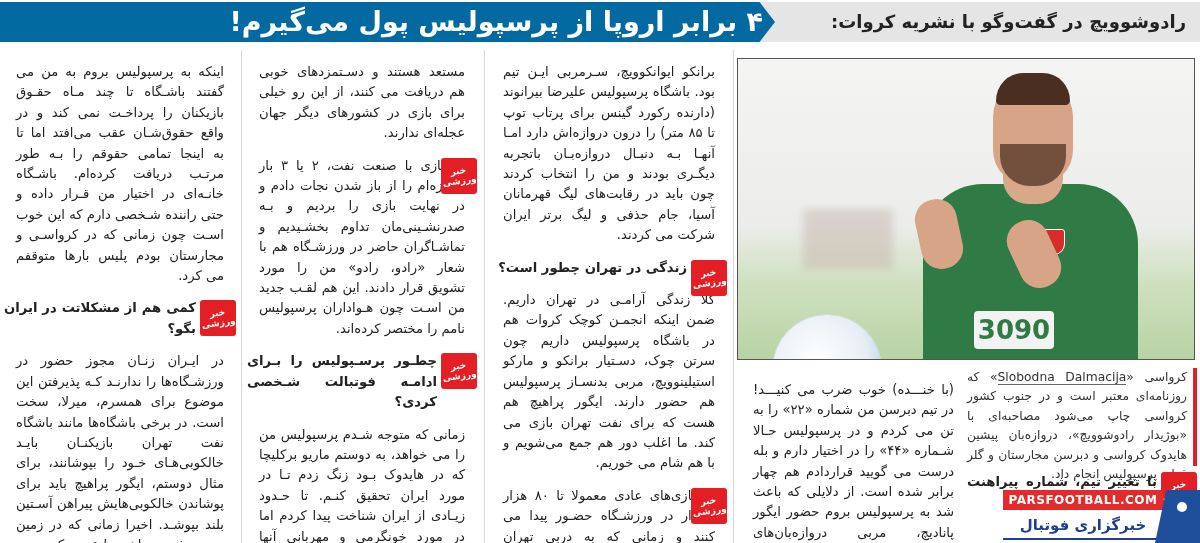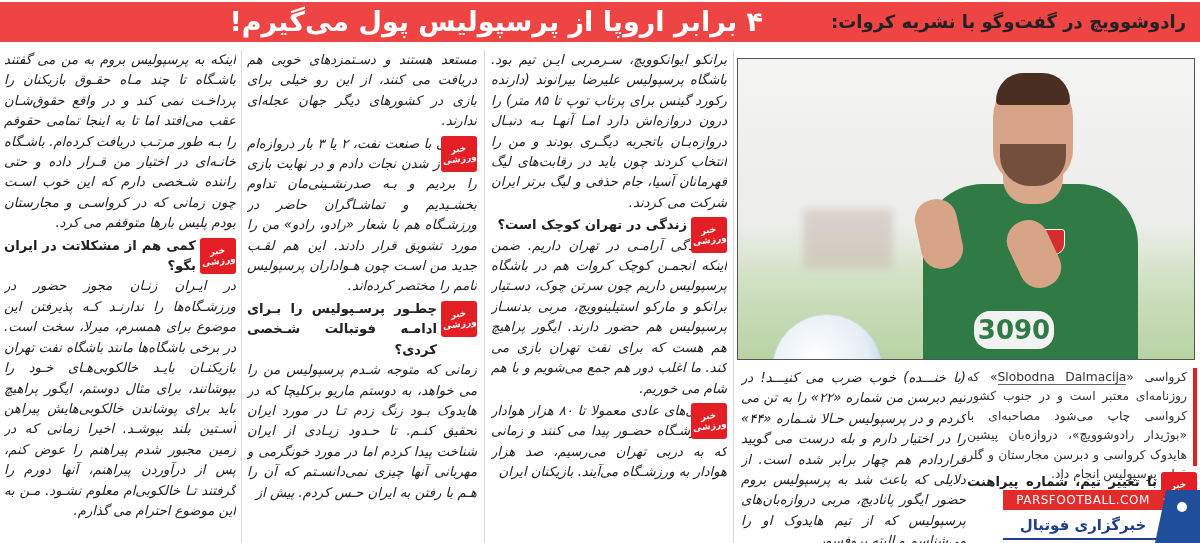--- a/index.html
+++ b/index.html
@@ -1,30 +1,30 @@
 <!DOCTYPE html>
 <html><head>
 <meta charset="utf-8">
 <style>
   * { box-sizing: border-box; margin: 0; padding: 0; }
   html, body { width: 1200px; height: 543px; overflow: hidden; background: #ffffff; }
   body { font-family: "DejaVu Sans", sans-serif; color: #1a1a1a; position: relative; }
 
   .header { position: absolute; left: 0; top: 0; width: 1200px; height: 42px; }
   .kicker { position: absolute; right: 0; top: 2px; width: 455px; height: 40px;
-            background: #ef4444; direction: rtl; padding-right: 14px;
+            background: #e5e5e5; direction: rtl; padding-right: 14px;
             font-size: 18px; line-height: 40px; color: #222; font-weight: bold; }
   .headline { position: absolute; left: 0; top: 2px; width: 775px; height: 40px;
-              background: #ef4444; direction: rtl; padding-right: 12px; color: #fff;
+              background: #0369a1; direction: rtl; padding-right: 12px; color: #fff;
               font-size: 27px; line-height: 40px; font-weight: bold; white-space: nowrap; overflow: hidden;
               clip-path: polygon(0 0, 98% 0, 100% 50%, 98% 100%, 0 100%); }
 
   .col { position: absolute; top: 50px; direction: rtl; text-align: justify; font-size: 13.2px;
          line-height: 20.4px; color: #222; overflow: hidden; }
-  .col p { margin: 0; font-style: italic; }
+  .col p { margin: 12px; }
   .c1 { left: 4px; width: 232px; height: 493px; }
   .c2 { left: 247px; width: 230px; height: 493px; }
   .c3 { left: 491px; width: 236px; height: 493px; }
   .c4 { left: 741px; width: 225px; top: 368px; height: 175px; }
   .c5 { left: 967px; width: 230px; top: 368px; height: 175px; }
 
   .vline { position: absolute; top: 50px; width: 1px; height: 493px; background: #d8d8d8; }
 
   .q { font-weight: bold; position: relative; padding-right: 40px; line-height: 20.4px; margin-top: 2px; }
   .badge { position: absolute; right: 0; top: 2px; width: 36px; height: 36px; background: #e31e24;
@@ -39,34 +39,34 @@
   .photo .ball { position: absolute; left: 34px; top: 255px; width: 110px; height: 110px; border-radius: 50%;
                  background: radial-gradient(circle at 40% 40%, #ffffff 0%, #e6eef4 55%, #9cc1db 100%); border: 1px solid #cfdbe4; }
   .photo .shirt { position: absolute; left: 185px; top: 125px; width: 215px; height: 180px;
                   background: #2f7a45; border-radius: 60px 60px 0 0; }
   .photo .neck { position: absolute; left: 265px; top: 105px; width: 60px; height: 40px; background: #d9a88a; border-radius: 0 0 25px 25px; }
   .photo .head { position: absolute; left: 255px; top: 18px; width: 80px; height: 108px; background: #d7a487;
                  border-radius: 40px 40px 35px 35px; }
   .photo .hair { position: absolute; left: 258px; top: 14px; width: 74px; height: 32px; background: #4a2e22; border-radius: 36px 36px 6px 6px; }
   .photo .beard { position: absolute; left: 262px; top: 85px; width: 66px; height: 42px; background: #5a3a2b; border-radius: 0 0 30px 30px; opacity: .8; }
   .photo .num { position: absolute; left: 236px; top: 252px; width: 80px; height: 38px; background: #f2f2f2; color: #2f7a45;
-                font-weight: bold; font-size: 26px; line-height: 38px; text-align: center; border-radius: 16px; font-family: "DejaVu Sans", sans-serif; }
+                font-weight: bold; font-size: 26px; line-height: 38px; text-align: center; border-radius: 4px; font-family: "DejaVu Sans", sans-serif; }
   .photo .crest { position: absolute; left: 305px; top: 170px; width: 22px; height: 26px; background: #d62c2c; border-radius: 3px 3px 11px 11px; border: 1px solid #fff; }
   .photo .hand { position: absolute; width: 42px; height: 70px; background: #d7a487; border-radius: 20px; }
   .photo .h1 { left: 180px; top: 140px; transform: rotate(-12deg); }
   .photo .h2 { left: 275px; top: 160px; transform: rotate(-25deg); }
 
   .sidebar { position: absolute; left: 967px; top: 368px; width: 230px; height: 98px; direction: rtl;
              border-right: 4px solid #e31e24; padding-right: 6px; font-size: 12.3px; line-height: 19.4px; color: #333; text-align: justify; }
   .sidebar span.u { border-bottom: 1px solid #666; }
   .c5 .badge { top: 0; }
 
   .watermark { position: absolute; left: 1003px; top: 490px; width: 197px; height: 53px; }
   .wm-top { position: absolute; left: 0; top: 0; width: 160px; height: 20px; background: #e32b2b; color: #fff;
-            font-size: 12px; font-weight: normal; line-height: 20px; text-align: center; letter-spacing: .5px; }
+            font-size: 12px; font-weight: bold; line-height: 20px; text-align: center; letter-spacing: .5px; }
   .wm-bottom { position: absolute; left: 0; top: 20px; width: 160px; height: 30px; background: #ffffff; color: #1f3f8f;
                font-size: 15px; font-weight: bold; line-height: 30px; text-align: center; direction: rtl; border-bottom: 2px solid #1f3f8f; }
   .wm-icon { position: absolute; right: 0; top: 0; width: 45px; height: 53px; background: #1f4e9a;
              clip-path: polygon(25% 0, 100% 0, 100% 100%, 0 100%); }
   .wm-icon::after { content: ""; position: absolute; left: 22px; top: 12px; width: 10px; height: 10px; border-radius: 50%; background: #fff; }
 </style>
 </head>
 <body>
 
 <div class="header">
@@ -105,21 +105,21 @@
   </div>
   <p>زمانی که متوجه شـدم پرسپولیس من را می خواهد، به دوستم ماریو برکلیچا که در هایدوک بـود زنگ زدم تـا در مورد ایران تحقیق کنـم. تا حـدود زیـادی از ایران شناخت پیدا کردم اما در مورد خونگرمی و مهربانی آنها چیزی نمی‌دانسـتم که آن را هـم با رفتن به ایران حـس کردم. پیش از</p>
 </div>
 
 <div class="col c3">
   <p>برانکو ایوانکوویچ، سـرمربی ایـن تیم بود. باشگاه پرسپولیس علیرضا بیرانوند (دارنده رکورد گینس برای پرتاب توپ تا ۸۵ متر) را درون دروازه‌اش دارد امـا آنهـا بـه دنبـال دروازه‌بـان باتجربه دیگـری بودند و من را انتخاب کردند چون باید در رقابت‌های لیگ قهرمانان آسیا، جام حذفی و لیگ برتر ایران شرکت می کردند.</p>
   <div class="q">
     <div class="badge">
         <span>خبر ورزشی</span>
       </div>
-    <span>زندگی در تهران کوچک است؟</span>
+    <span>زندگی در تهران چطور است؟</span>
   </div>
   <p>کلا زندگی آرامـی در تهران داریم. ضمن اینکه انجمـن کوچک کروات هم در باشگاه پرسپولیس داریم چون سرتن چوک، دسـتیار برانکو و مارکو استیلینوویچ، مربی بدنسـاز پرسپولیس هم حضور دارند. ایگور پراهیچ هم هست که برای نفت تهران بازی می کند. ما اغلب دور هم جمع می‌شویم و با هم شام می خوریم.</p>
   <div class="q">
     <div class="badge">
         <span>خبر ورزشی</span>
       </div>
   </div>
   <p>در بازی‌های عادی معمولا تا ۸۰ هزار هوادار در ورزشـگاه حضـور پیدا می کنند و زمانی که به دربی تهران می‌رسیم، صد هزار هوادار به ورزشـگاه می‌آیند. بازیکنان ایران</p>
 </div>
 

